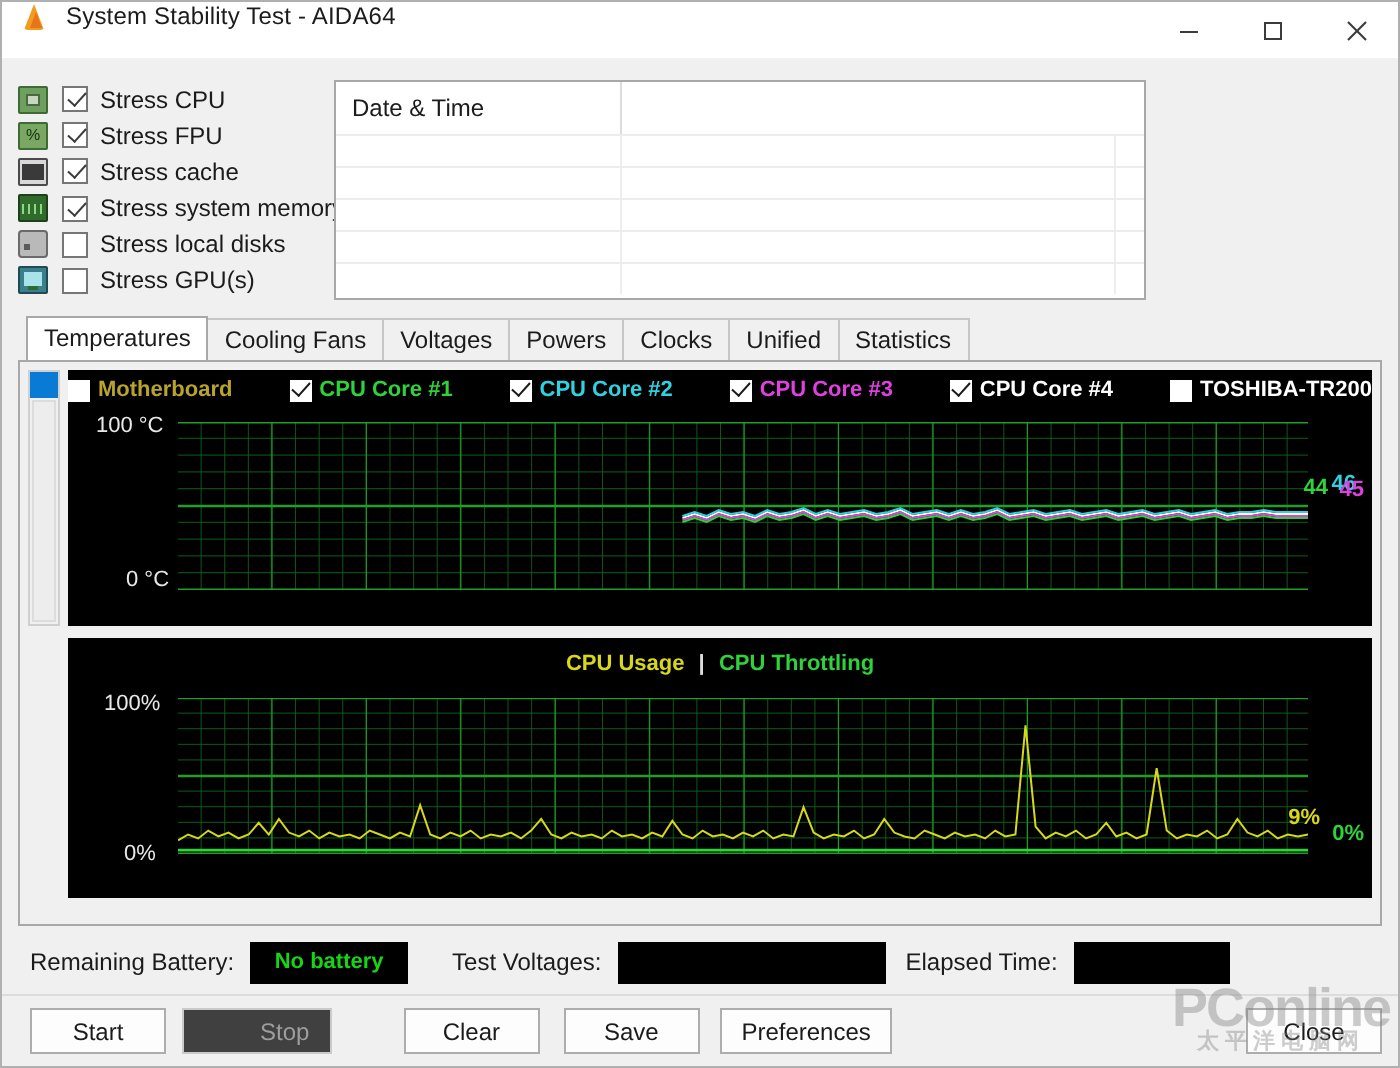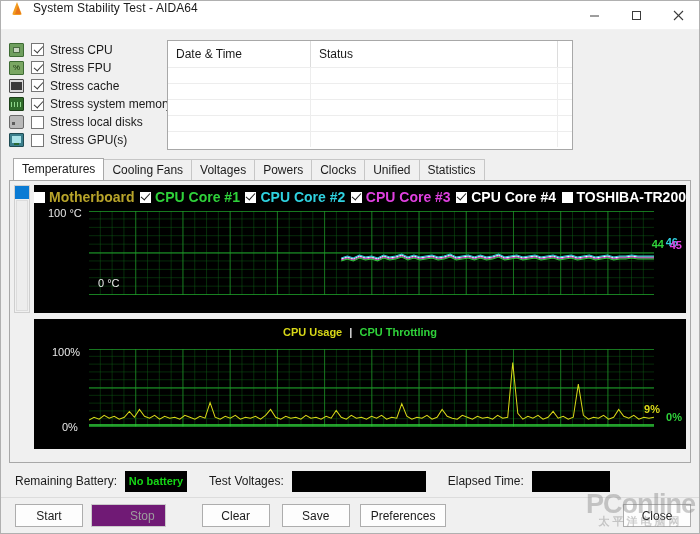--- a/index.html
+++ b/index.html
@@ -241,22 +241,22 @@
     overflow: hidden;
   }
   .graph.temp { height: 128px; }
   .graph.usage { height: 130px; }
   .legend {
     position: absolute;
     top: 4px; left: 0; right: 0;
     display: flex;
     justify-content: space-between;
     align-items: center;
-    gap: 3px;
-    font-size: 14px;
+    gap: 21px;
+    font-size: 11px;
     font-weight: bold;
     z-index: 3;
   }
   .leg-item { display: flex; align-items: center; gap: 4px; }
   .leg-cb {
     width: 11px; height: 11px;
     background: #ffffff;
     position: relative;
     flex: 0 0 auto;
   }
@@ -311,21 +311,21 @@
   .st-box {
     background: #000000;
     height: 21px;
     display: flex;
     align-items: center;
     justify-content: center;
     margin: 0 0 0 8px;
     font-size: 11px;
     font-weight: bold;
   }
-  .st-box.battery { width: 62px; color: #15d615; }
+  .st-box.battery { width: 79px; color: #15d615; }
   .st-box.started { width: 134px; }
   .st-box.elapsed { width: 78px; }
 
   
   .btnbar {
     height: 36px;
     flex: 0 0 auto;
     display: flex;
     align-items: center;
     border-top: 1px solid #dcdcdc;
@@ -338,21 +338,21 @@
     min-width: 68px;
     background: #fdfdfd;
     border: 1px solid #adadad;
     font-size: 12px;
     color: #1b1b1b;
     display: flex;
     align-items: center;
     justify-content: center;
     padding: 0 10px;
   }
-  .btn.disabled { color: #9d9d9d; background: #701a75; border-color: #cacaca; padding-left: 38px; }
+  .btn.disabled { color: #9d9d9d; background: #404040; border-color: #cacaca; padding-left: 38px; }
   .btn.close-btn { position: absolute; right: 8px; min-width: 68px; }
 
   
   .watermark {
     position: absolute;
     right: 4px;
     bottom: 6px;
     z-index: 10;
     pointer-events: none;
     font-size: 27px;
@@ -435,21 +435,20 @@
         <div class="stress-item">
           <span class="sicon ic-gpu"></span>
           <span class="cb"></span>
           <span class="stress-label">Stress GPU(s)</span>
         </div>
       </div>
 
       <div class="log-table">
         <div class="log-head">
           <div class="log-th c1">Date &amp; Time</div>
-          <div class="log-th c2">Status</div>
           <div class="log-th c3"></div>
         </div>
         <div class="log-body">
           <div class="log-row">
               <div class="log-cell c1"></div>
               <div class="log-cell c2"></div>
               <div class="log-cell c3"></div>
             </div>
           <div class="log-row">
               <div class="log-cell c1"></div>
@@ -514,21 +513,21 @@
               <span class="leg-cb checked"></span>
               <span style="color:#ffffff">CPU Core #4</span>
             </div>
             <div class="leg-item">
               <span class="leg-cb"></span>
               <span style="color:#ffffff">TOSHIBA-TR200</span>
             </div>
           </div>
 
           <div class="axis-label" style="left:14px; top:22px;">100 °C</div>
-          <div class="axis-label" style="left:29px; bottom:24px;margin-left:35px;">0 °C</div>
+          <div class="axis-label" style="left:29px; bottom:17px;">0 °C</div>
 
           <div class="plot">
             <svg viewBox="0 0 560 84" preserveAspectRatio="none">
               <defs>
                 <pattern id="tgridS" width="11.7" height="8.4" patternUnits="userSpaceOnUse">
                   <path d="M11.7 0 L11.7 8.4 M0 8.4 L11.7 8.4" fill="none" stroke="#0d5f14" stroke-width="0.9"></path>
                 </pattern>
                 <pattern id="tgridL" width="46.8" height="8.4" patternUnits="userSpaceOnUse">
                   <path d="M46.8 0 L46.8 8.4" fill="none" stroke="#1f9e2a" stroke-width="1.2"></path>
                 </pattern>
@@ -589,21 +588,21 @@
           <div class="readout" style="right:4px; top:92px; color:#2fd23a;">0%</div>
         </div>
       </div>
     </div>
 
     <div class="status-strip">
       <span class="st-label">Remaining Battery:</span>
       <span class="st-box battery">No battery</span>
       <span class="st-label" style="margin-left:22px;">Test Voltages:</span>
       <span class="st-box started"></span>
-      <span class="st-label" style="margin-left:22px;">Elapsed Time:</span>
+      <span class="st-label" style="margin-left:10px;">Elapsed Time:</span>
       <span class="st-box elapsed"></span>
     </div>
   </div>
 
   <div class="btnbar">
     <div class="btn" style="margin-left:6px;">Start</div>
     <div class="btn disabled" style="margin-left:8px;">Stop</div>
     <div class="btn" style="margin-left:36px;">Clear</div>
     <div class="btn" style="margin-left:12px;">Save</div>
     <div class="btn" style="margin-left:10px;">Preferences</div>

